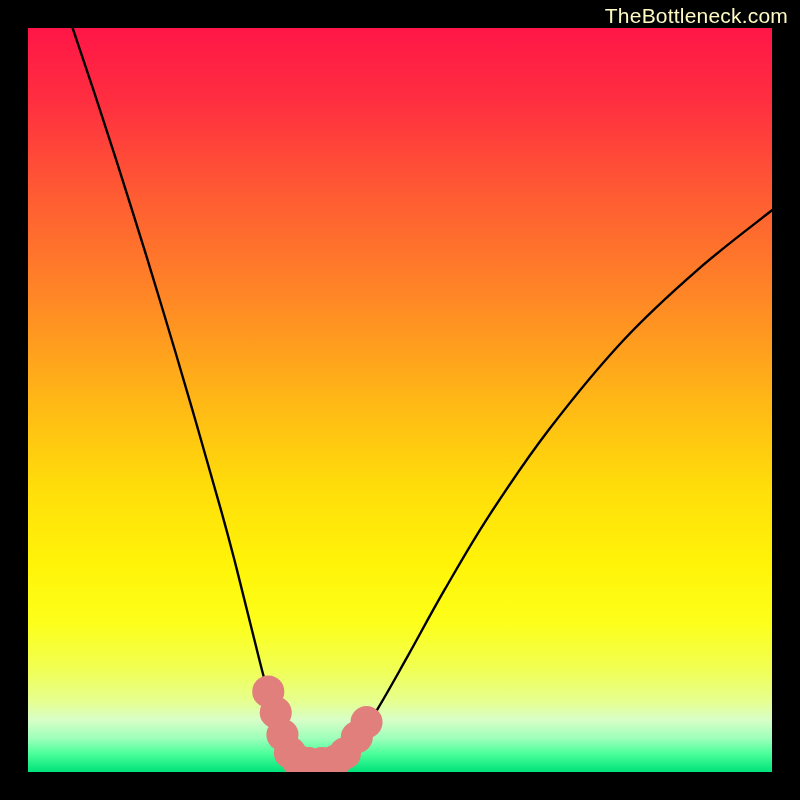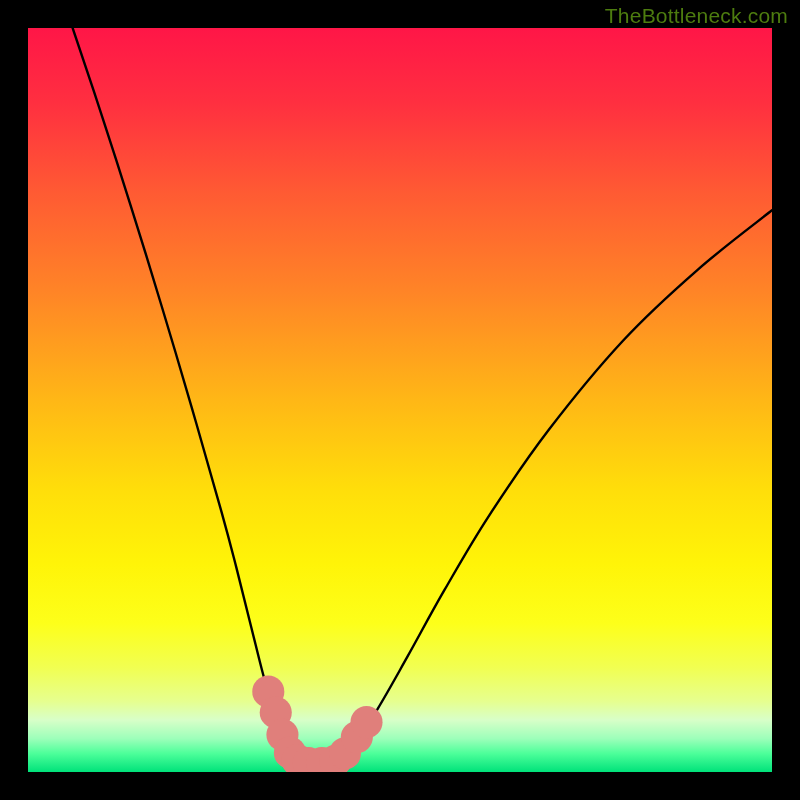--- a/index.html
+++ b/index.html
@@ -28,21 +28,21 @@
     overflow: hidden;
   }
   .gradient-bg {
     position: absolute;
     inset: 0;
   }
   .watermark {
     position: absolute;
     top: 4px;
     right: 12px;
-    color: #4d7c0f;
+    color: #fef9c3;
     font-size: 21px;
     letter-spacing: 0.2px;
     font-weight: 400;
   }
   svg.curve {
     position: absolute;
     inset: 0;
   }
 </style>
 </head>

